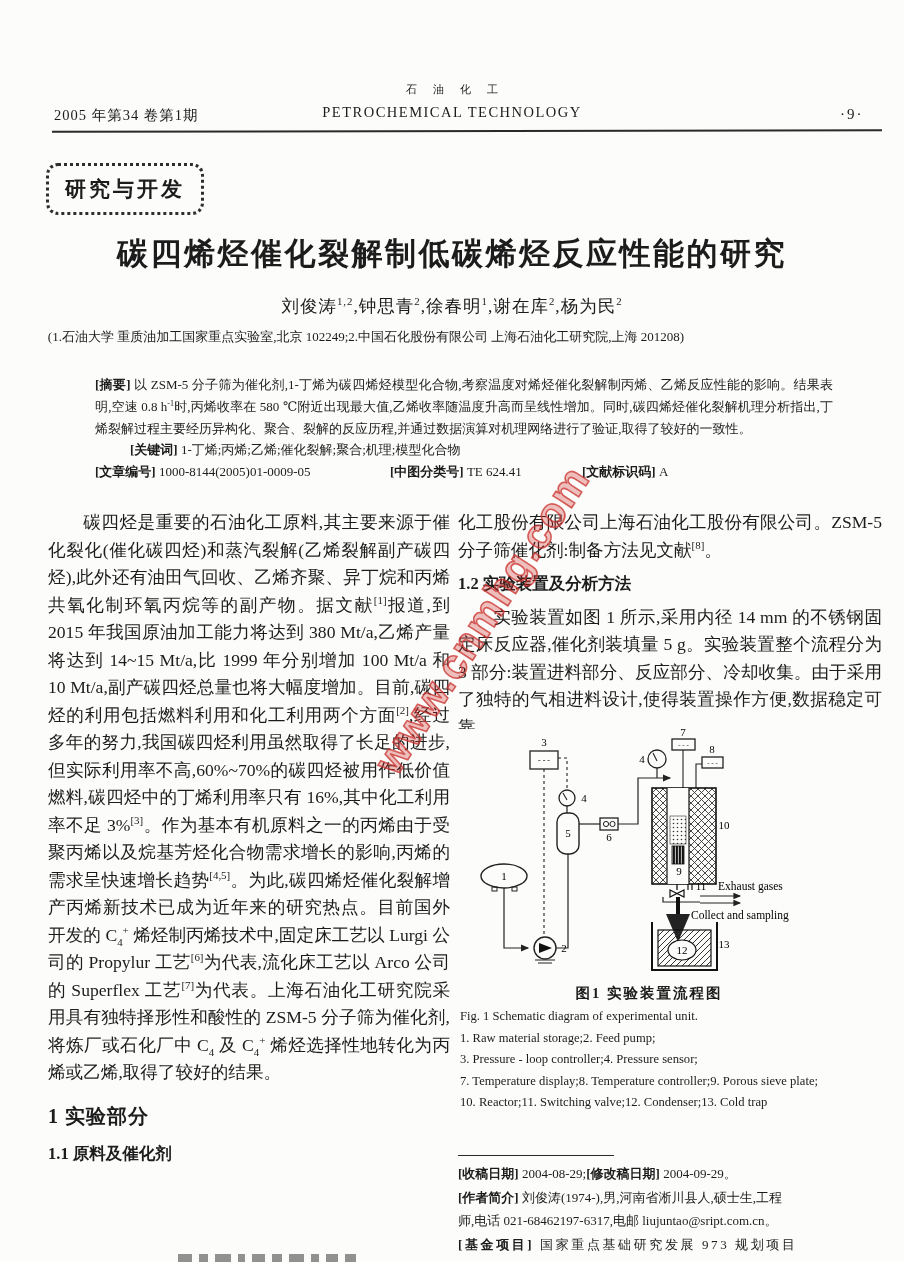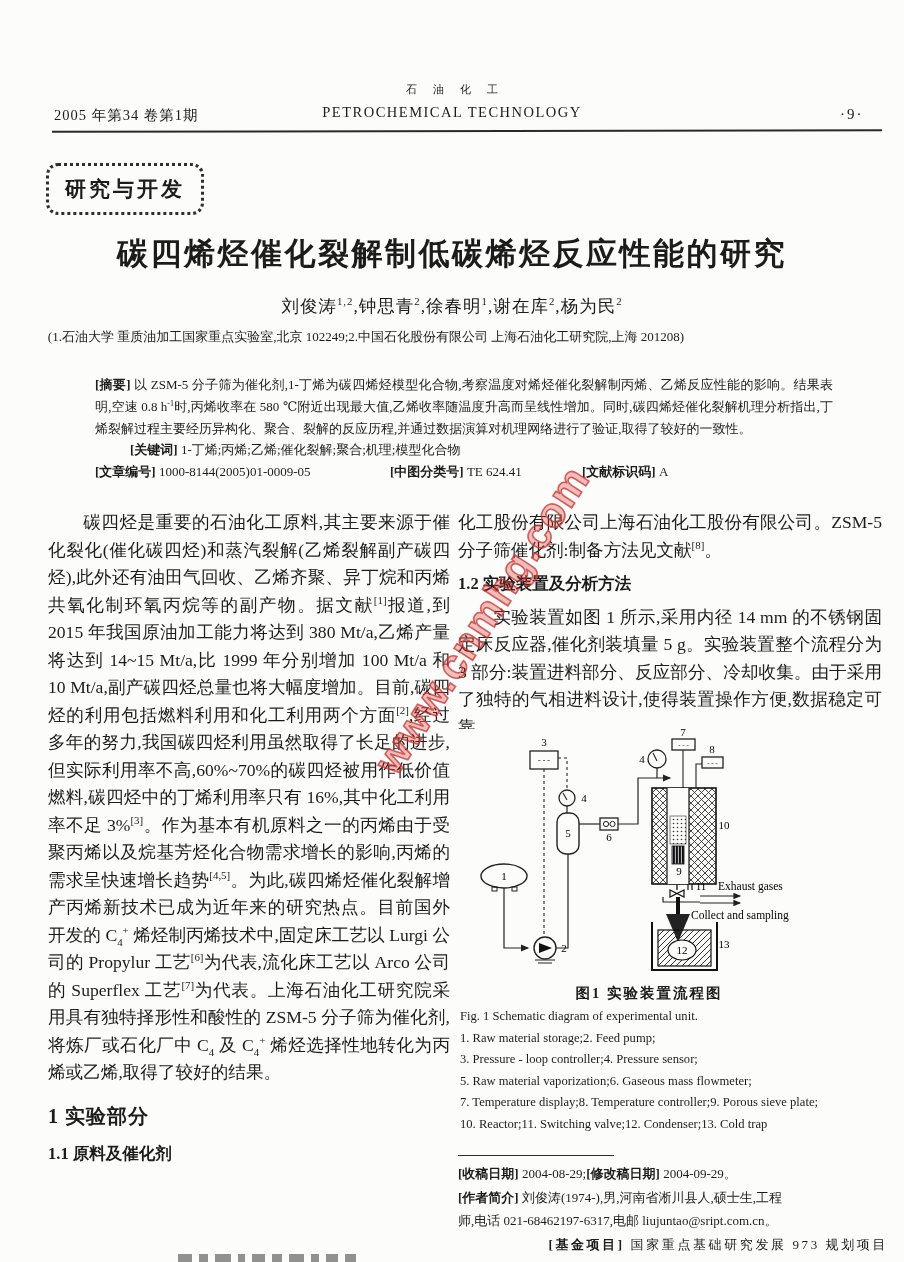--- a/index.html
+++ b/index.html
@@ -58,21 +58,21 @@
 
   
   .figblock{left:460px;top:726px;width:424px;}
   .caption-cn{width:378px;text-align:center;font-size:14.5px;font-weight:bold;margin-top:2px;letter-spacing:2px;}
   .fig-legend{width:400px;text-align:left;font-size:12.6px;line-height:21.6px;margin-top:3px;}
 
   
   .footnotes{left:458px;top:1155px;width:430px;font-size:13px;line-height:23.6px;}
   .footnotes .rule{width:156px;border-top:1.6px solid #2a2a2a;margin-bottom:6px;}
   .footnotes .lbl{font-weight:bold;}
-  .fund{letter-spacing:2.6px;text-align:right;}
+  .fund{letter-spacing:2.6px;}
 
   
   .watermark{
     left:296px;top:596px;width:372px;
     text-align:center;
     font-family:"Liberation Sans","DejaVu Sans",sans-serif;
     font-size:42px;font-weight:bold;
     color:rgba(201,48,44,0.30);
     -webkit-text-stroke:1.6px rgba(201,48,44,0.75);
     transform:rotate(-57deg);
@@ -245,21 +245,20 @@
         <text x="222" y="228" font-size="11" text-anchor="middle">12</text>
         <text x="264" y="222" font-size="11" text-anchor="middle">13</text>
       </g>
     </svg>
 
     <div class="caption-cn">图1 实验装置流程图</div>
     <div class="fig-legend">
       <div>Fig. 1 Schematic diagram of experimental unit.</div>
       <div>1. Raw material storage;2. Feed pump;</div>
       <div>3. Pressure - loop controller;4. Pressure sensor;</div>
-      <div>5. Raw material vaporization;6. Gaseous mass flowmeter;</div>
       <div>7. Temperature display;8. Temperature controller;9. Porous sieve plate;</div>
       <div>10. Reactor;11. Switching valve;12. Condenser;13. Cold trap</div>
     </div>
   </div>
 
   <div class="abs footnotes">
     <div class="rule"></div>
     <div><span class="lbl">[收稿日期]</span><span> 2004-08-29;</span><span class="lbl">[修改稿日期]</span><span> 2004-09-29。</span></div>
     <div><span class="lbl">[作者简介]</span><span> 刘俊涛(1974-),男,河南省淅川县人,硕士生,工程</span></div>
     <div>师,电话 021-68462197-6317,电邮 liujuntao@sript.com.cn。</div>

